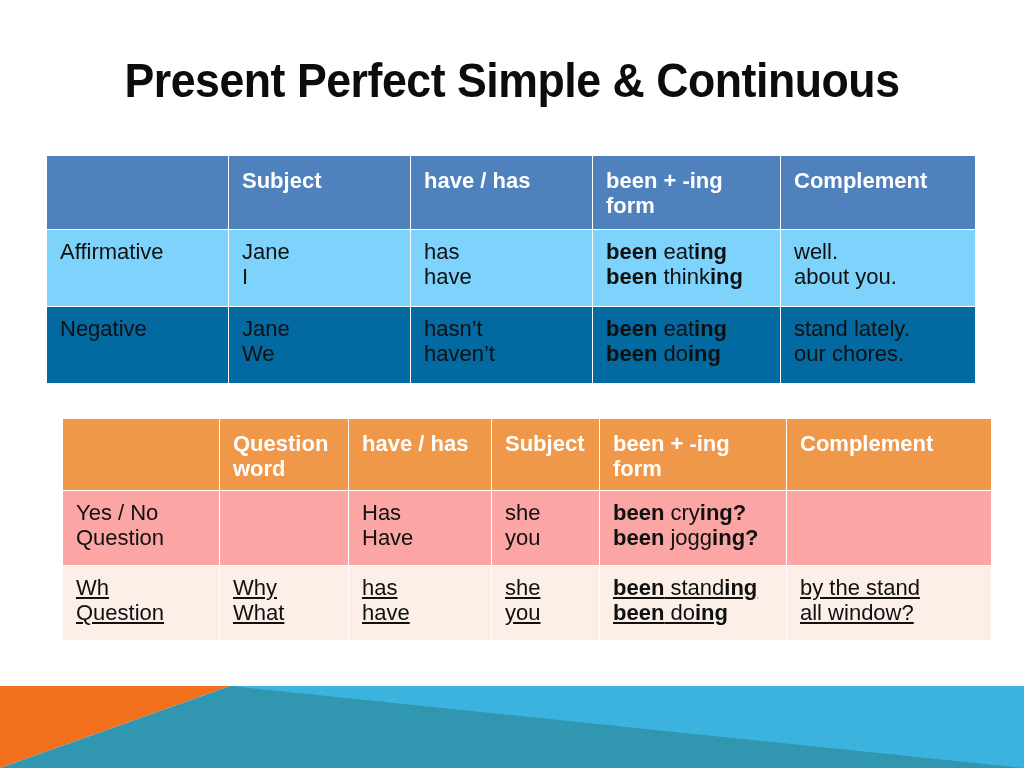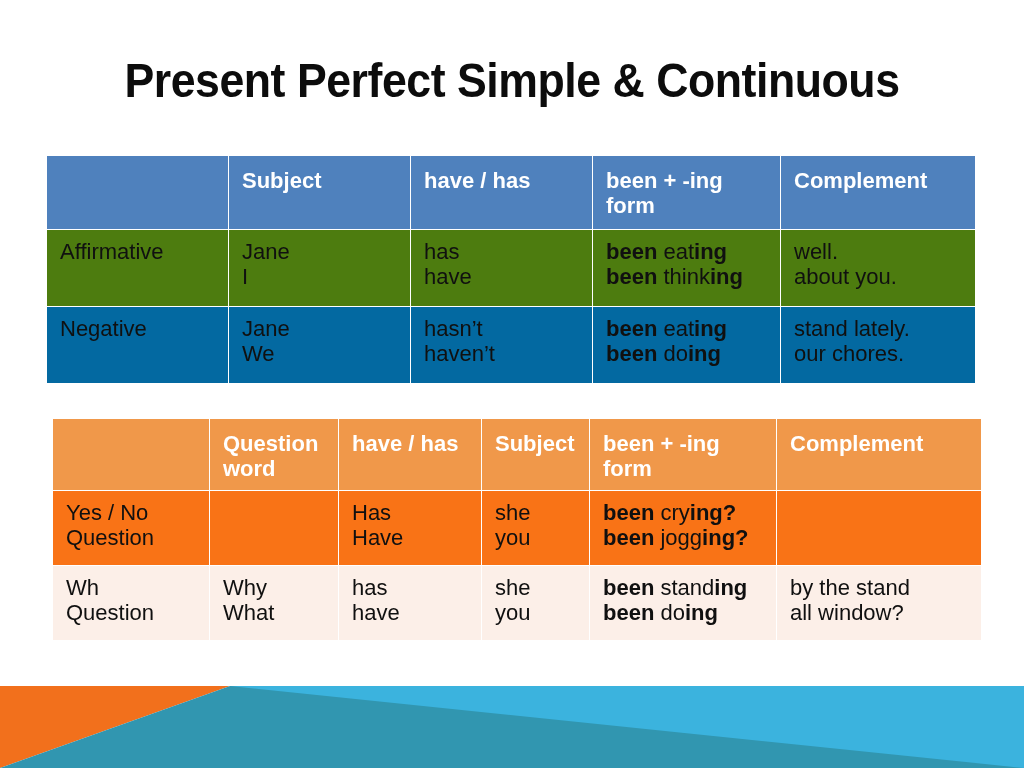--- a/index.html
+++ b/index.html
@@ -54,32 +54,32 @@
     padding-top: 12px;
   }
 
   
   #table-affirmative-negative {
     left: 46px;
     top: 155px;
     width: 929px;
   }
   #table-affirmative-negative thead td { background: #4F81BD; height: 74px; }
-  #table-affirmative-negative tr.row-affirmative td { background: #4d7c0f; height: 77px; }
+  #table-affirmative-negative tr.row-affirmative td { background: #7dd3fc; height: 77px; }
   #table-affirmative-negative tr.row-negative td { background: #0369a1; height: 77px; }
 
   
   #table-questions {
-    left: 52px;
+    left: 62px;
     top: 418px;
     width: 929px;
   }
   #table-questions thead td { background: #F0984A; height: 72px; }
-  #table-questions tr.row-yesno td { background: #f97316; height: 75px; }
-  #table-questions tr.row-wh td { background: #FCEFE8; height: 75px; }
+  #table-questions tr.row-yesno td { background: #fca5a5; height: 75px; }
+  #table-questions tr.row-wh td { background: #FCEFE8; height: 75px; text-decoration: underline; }
 
   .cell-line { display: block; white-space: nowrap; }
   .cell-line b { font-weight: bold; }
 
   
   .footer-deco {
     position: absolute;
     left: 0;
     bottom: 0;
     width: 1024px;

